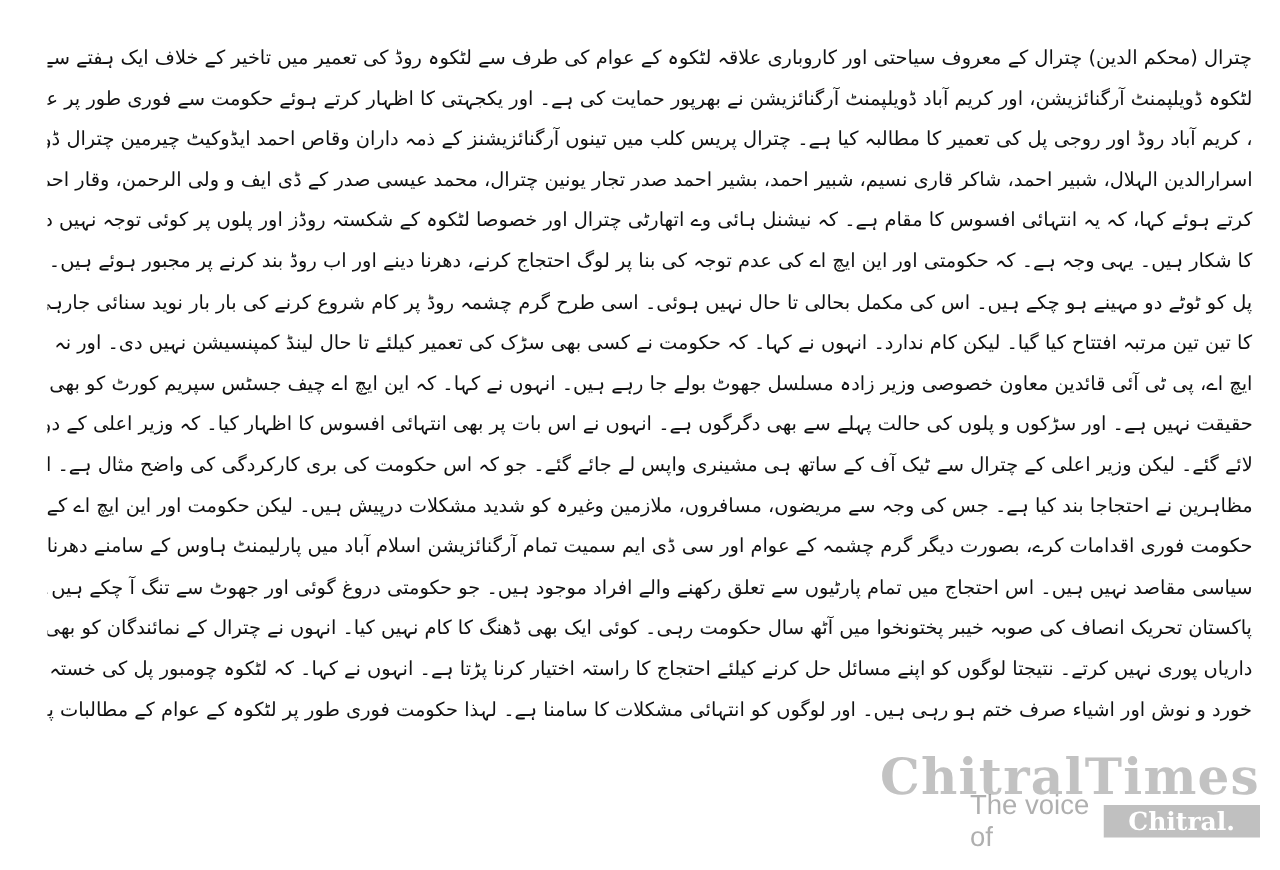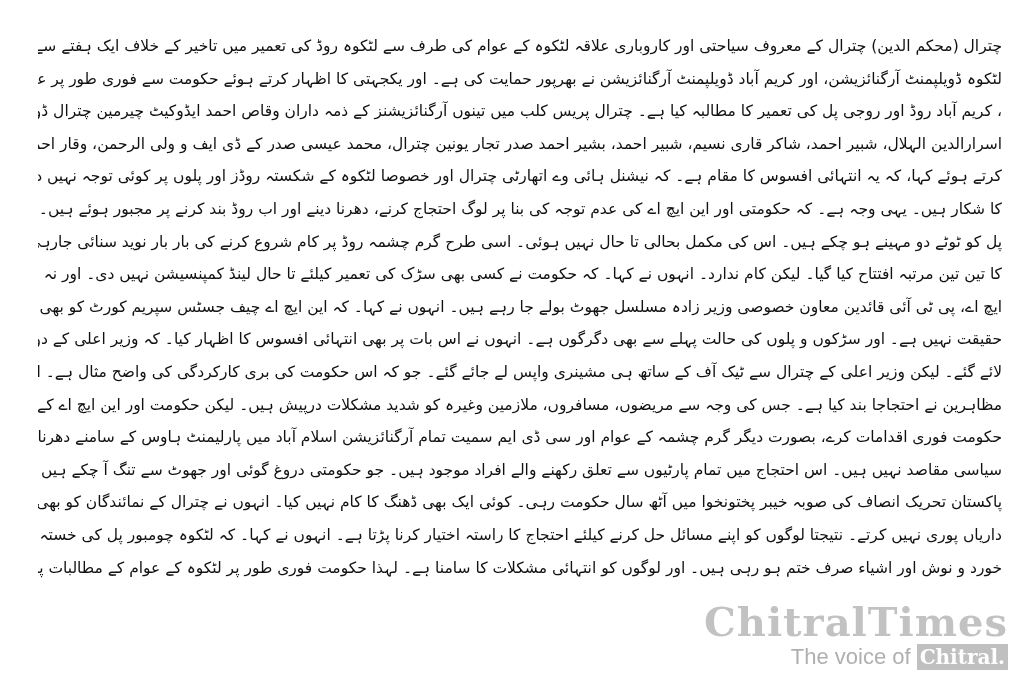--- a/index.html
+++ b/index.html
@@ -70,21 +70,21 @@
       font-size: 22px;
       color: rgba(110, 110, 110, 0.55);
       padding-right: 6px;
     }
     .wm-sub-box {
       background: rgba(140, 140, 140, 0.55);
       color: #ffffff;
       font-family: "DejaVu Serif", serif;
       font-weight: bold;
       font-size: 20px;
-      padding: 0 3px;
+      padding: 0 20px;
       height: 26px;
       line-height: 26px;
     }
   </style>
 </head>
 <body>
 
 <div class="article">
   <span class="line">چترال (محکم الدین)   چترال کے معروف سیاحتی اور کاروباری علاقہ لٹکوہ کے عوام کی طرف سے لٹکوہ روڈ کی تعمیر میں تاخیر کے خلاف ایک ہفتے سے جاری دھرنے اور روڈ بندش  کی چترال ڈویلپمنٹ موومنٹ</span>
   <span class="line">لٹکوہ ڈویلپمنٹ آرگنائزیشن، اور کریم آباد ڈویلپمنٹ آرگنائزیشن نے بھرپور  حمایت کی ہے۔ اور یکجہتی کا اظہار کرتے ہوئے  حکومت سے فوری طور پر علاقے کے خستہ حال چمبور پل، گرم چشمہ پل، شغور پل</span>

